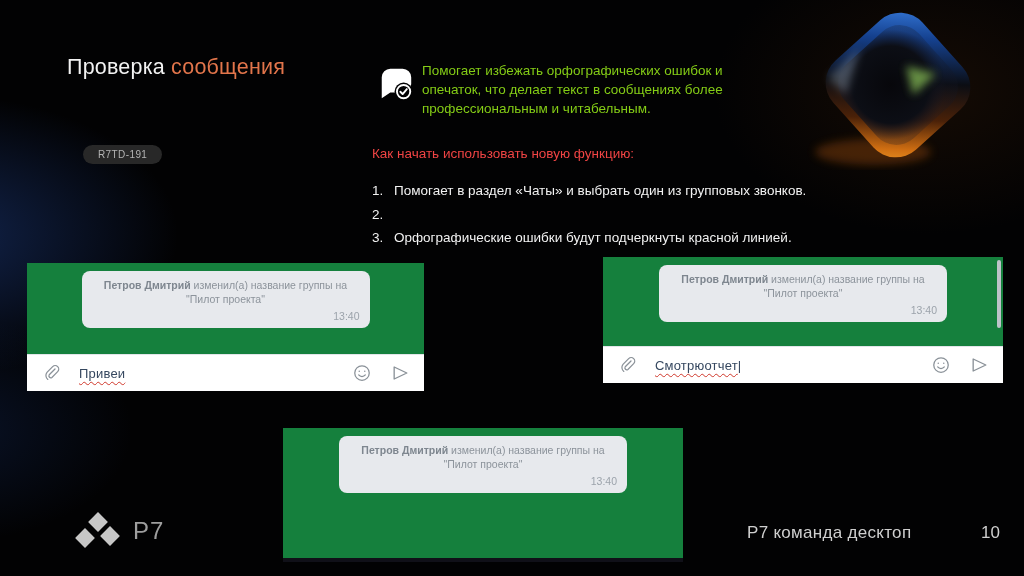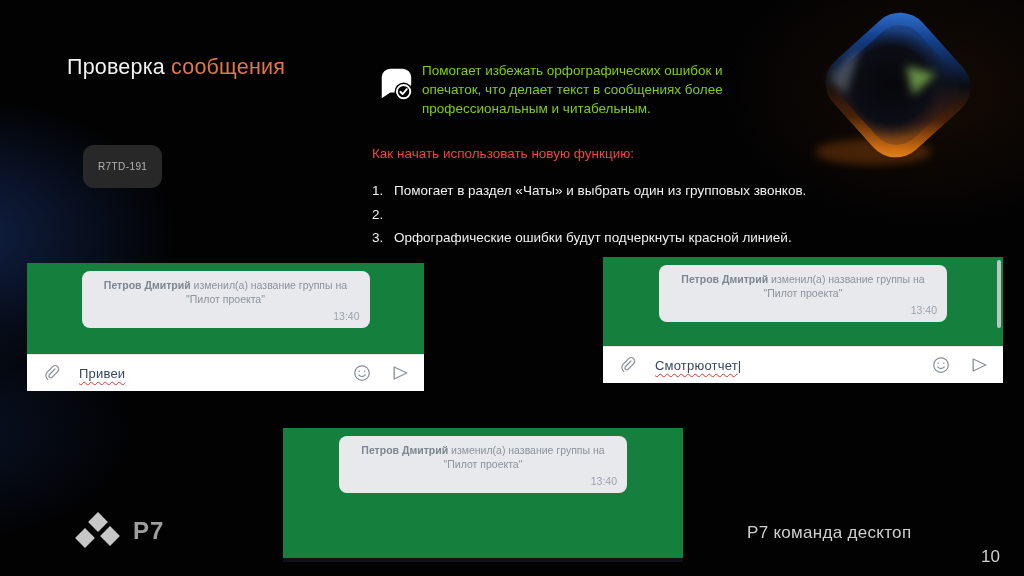--- a/index.html
+++ b/index.html
@@ -11,21 +11,21 @@
       radial-gradient(260px 160px at -50px 430px, rgba(22,48,105,.35), rgba(22,48,105,0) 70%),
       radial-gradient(300px 200px at 930px 90px, rgba(70,35,8,.28), rgba(70,35,8,0) 72%),
       #020203;
   }
   .abs{position:absolute;}
 
   
   .title{left:67px;top:55px;font-size:21.5px;color:#f2f2f2;letter-spacing:.2px;}
   .title .accent{color:#E2754B;}
   .badge{left:83px;top:145px;background:#282828;color:#b4b4b4;font-size:10px;
-         padding:16px 15px;border-radius:11px;letter-spacing:.4px;}
+         padding:4px 15px;border-radius:11px;letter-spacing:.4px;}
   .feature-icon{left:377px;top:65px;width:38px;height:38px;}
   .description{left:422px;top:62px;width:345px;font-size:13.5px;line-height:1.4;color:#84cc16;}
   .how-to{left:372px;top:146px;font-size:13.5px;font-weight:normal;color:#ef4444;}
   .steps{left:372px;top:183px;width:470px;color:#f2f2f2;font-size:13.5px;}
   .step{display:flex;margin-bottom:8px;line-height:1.15;}
   .step .num{width:22px;flex:none;}
 
   
   .cube{left:798px;top:0;width:200px;height:170px;}
 
@@ -48,23 +48,23 @@
             text-decoration-color:#D0382B;text-decoration-thickness:1px;text-underline-offset:3px;}
   .caret{font-weight:400;color:#35475F;}
   .emoji-btn{margin-right:18px;}
 
   
   .logo{left:78px;top:510px;width:52px;height:50px;}
   .logo .dia{position:absolute;width:14px;height:14px;background:#C7C7C7;transform:rotate(45deg);}
   .d1{left:13px;top:5px;}
   .d2{left:0px;top:21px;}
   .d3{left:25px;top:19px;}
-  .logo-text{left:133px;top:517px;font-size:24px;font-weight:bold;color:#9e9e9e;letter-spacing:1px;}
+  .logo-text{left:133px;top:517px;font-size:24px;font-weight:normal;color:#9e9e9e;letter-spacing:1px;}
   .footer-label{left:747px;top:523px;font-size:17px;color:#cfcfcf;letter-spacing:.3px;}
-  .page-number{left:981px;top:523px;font-size:17px;color:#cfcfcf;margin-top:24px;}
+  .page-number{left:981px;top:523px;font-size:17px;color:#cfcfcf;}
 </style>
 </head>
 <body>
 
 <div class="abs title">
   <span>Проверка</span>
   <span class="accent">сообщения</span>
 </div>
 
 <div class="abs badge">R7TD-191</div>

